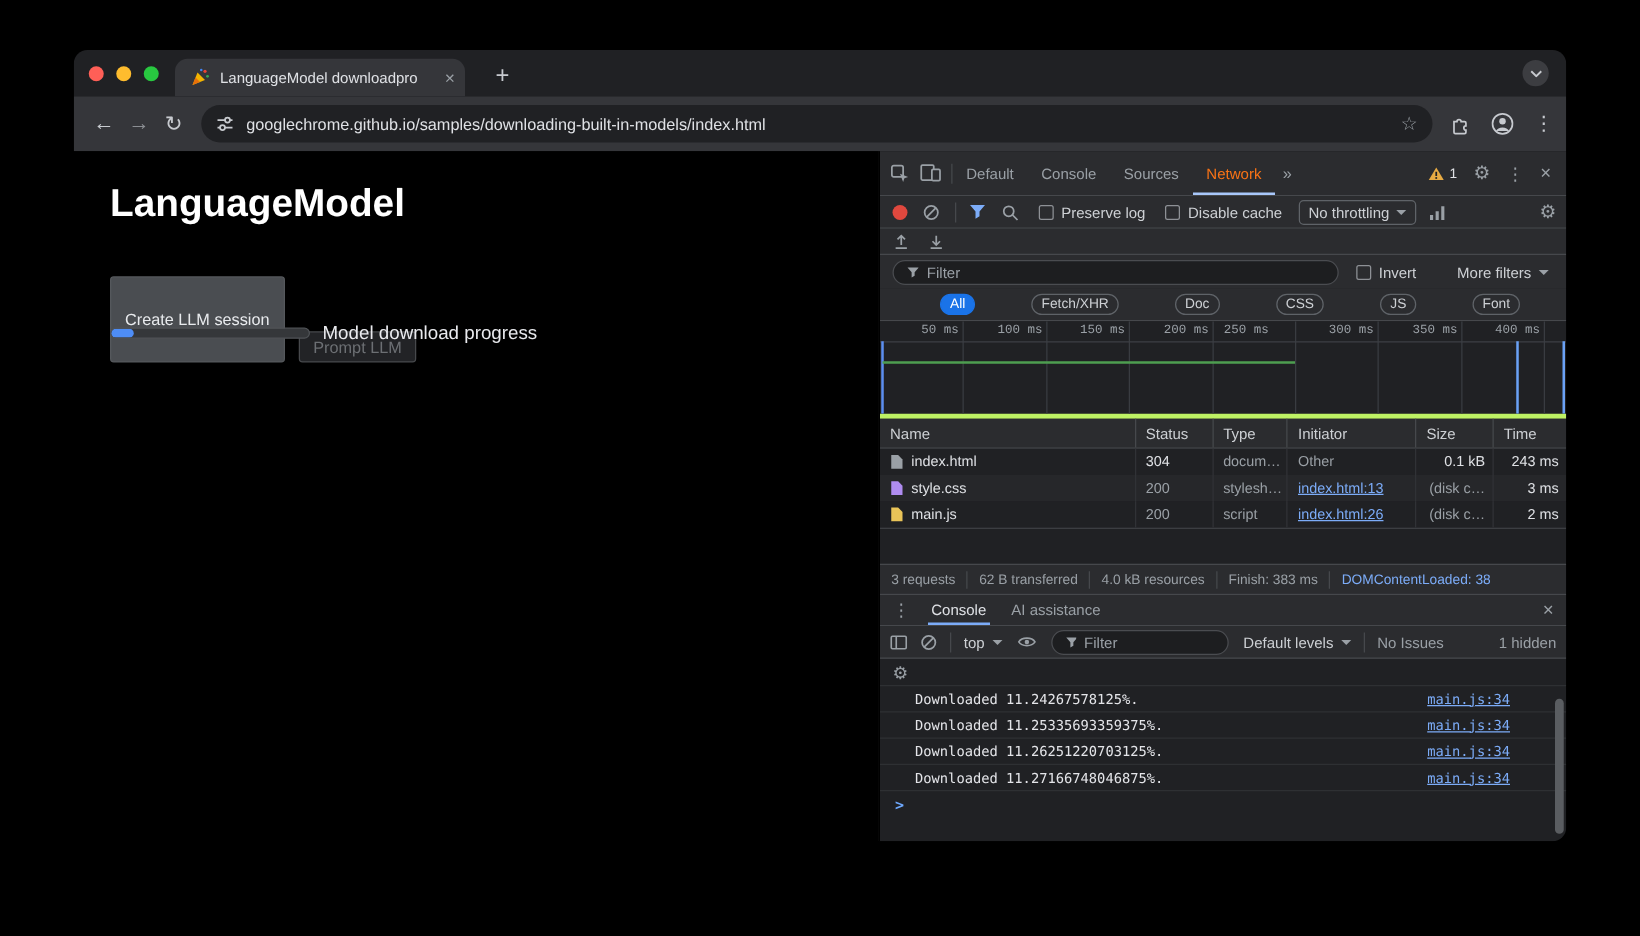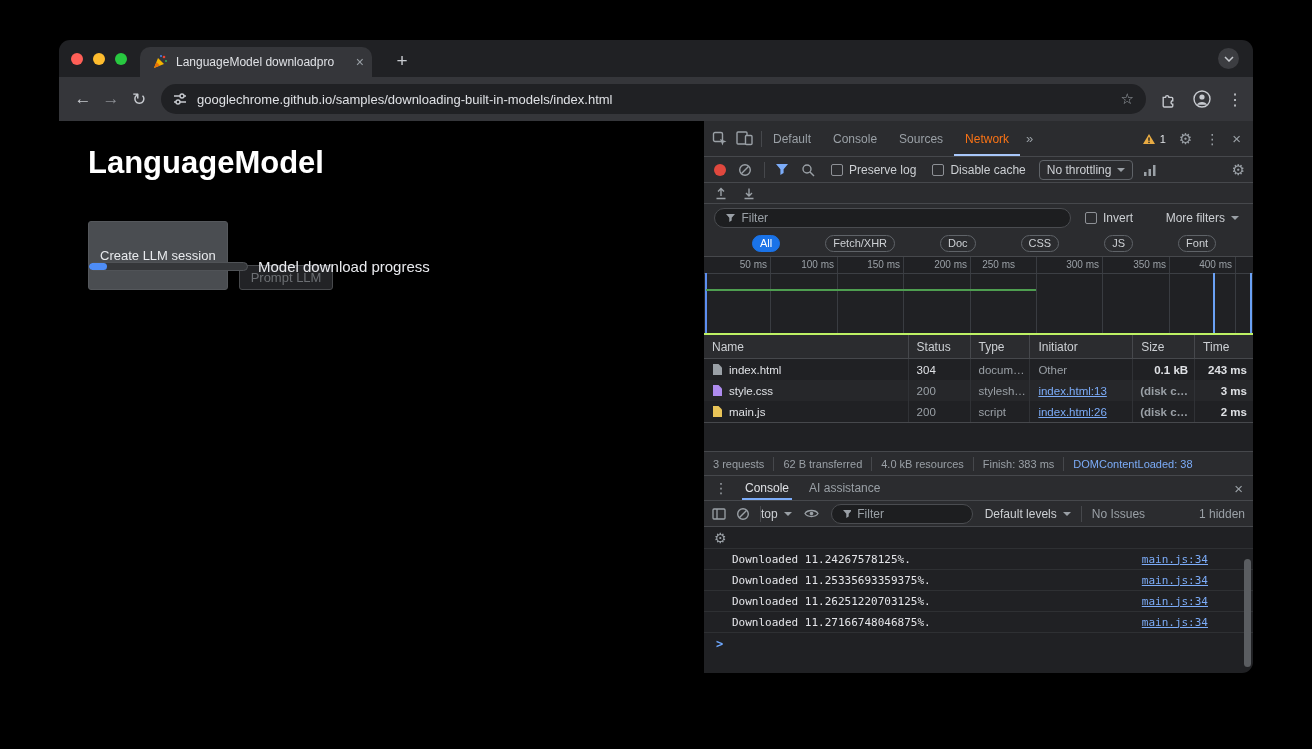--- a/index.html
+++ b/index.html
@@ -67,59 +67,59 @@
   .filter-pill input { background:transparent; border:none; outline:none; color:#dfe1e5; font-size:12px; font-family:"Liberation Sans", sans-serif; width:100%; }
   .filter-pill input::placeholder { color:#9aa0a6; }
   .net-filter { width:357px; }
   .muted-label { color:#cdd0d4; white-space:nowrap; }
   .more-filters { margin-left:auto; display:flex; align-items:center; margin-right:4px; color:#cdd0d4; }
 
   .chips-row { position:absolute; top:110px; left:0; right:0; height:26px; background:#2b2c2f; border-bottom:1px solid #46484c; display:flex; align-items:center; gap:5px; padding:0 8px; overflow:hidden; }
   .chip { height:17px; line-height:15px; padding:0 7px; border:1px solid #5f6368; border-radius:9px; font-size:11px; color:#cdd0d4; white-space:nowrap;margin-left:40px; }
   .chip.selected { background:#1a73e8; border-color:#1a73e8; color:#ffffff; }
 
-  .timeline { position:absolute; top:136px; left:0; right:0; height:78px; background:#202124; border-bottom:2px solid #bef264; overflow:hidden; }
+  .timeline { position:absolute; top:136px; left:0; right:0; height:78px; background:#202124; border-bottom:4px solid #bef264; overflow:hidden;font-family:Liberation Mono, monospace; }
   .tl-band-sep { position:absolute; top:16px; left:0; right:0; height:1px; background:#3c3f44; }
   .tl-grid { position:absolute; top:0; bottom:0; width:1px; background:#393c41; }
   .tl-label { position:absolute; top:2px; width:60px; text-align:right; font-size:10px; color:#9aa0a6; }
   .tl-green { position:absolute; top:32px; left:2px; width:330px; height:2px; background:#4e9e50; }
   .tl-blue-edge { position:absolute; top:16px; bottom:0; left:1px; width:2px; background:#5c8ef0; }
   .tl-marker { position:absolute; top:16px; bottom:0; width:2px; background:#6aa1f5; }
 
   .net-header { position:absolute; top:214px; left:0; right:0; height:24px; background:#2b2c2f; border-bottom:1px solid #46484c; display:flex; align-items:center; font-size:12px; color:#cdd0d4; }
   .net-header > div { height:100%; display:flex; align-items:center; padding-left:8px; border-right:1px solid #46484c; }
   .net-header > div:last-child { border-right:none; }
   .w-name{width:205px}.w-status{width:62px}.w-type{width:60px}.w-init{width:103px}.w-size{width:62px}.w-time{width:58px}
 
   .net-rows { position:absolute; top:238px; left:0; right:0; }
   .net-row { height:21px; display:flex; align-items:stretch; font-size:11.5px; }
   .net-row:nth-child(odd) { background:#202124; }
   .net-row:nth-child(even) { background:#26272a; }
   .net-rows { border-bottom:1px solid #46484c; }
   .net-row > div { display:flex; align-items:center; padding-left:8px; border-right:1px solid #303236; overflow:hidden; white-space:nowrap; }
   .net-row > div:last-child { border-right:none; }
-  .net-row .num { justify-content:flex-end; padding-right:6px; padding-left:4px;font-weight:bold; }
+  .net-row .num { justify-content:flex-end; padding-right:6px; padding-left:4px; }
   .cell-name { gap:6px; color:#dfe1e5; }
   .dim { color:#9aa0a6; }
   .lit { color:#dfe1e5; }
   .lnk { color:#7cacf8; text-decoration:underline; }
 
   .net-summary { position:absolute; top:330px; left:0; right:0; height:24px; background:#2b2c2f; border-top:1px solid #46484c; display:flex; align-items:center; font-size:11px; color:#9aa0a6; overflow:hidden; white-space:nowrap; }
   .sum-item { padding:0 9px; border-right:1px solid #46484c; height:14px; line-height:14px; flex:none; }
   .sum-item:last-child { border-right:none; color:#7cacf8; }
 
   .drawer-head { position:absolute; top:354px; left:0; right:0; height:26px; background:#2b2c2f; border-top:1px solid #46484c; border-bottom:1px solid #46484c; display:flex; align-items:center; }
   .drawer-dots { color:#9aa0a6; font-size:14px; margin-left:10px; }
   .drawer-tab { margin-left:14px; height:100%; display:flex; align-items:center; padding:0 3px; color:#9aa0a6; }
   .drawer-tab.active { color:#dfe1e5; box-shadow:inset 0 -2px 0 #7cacf8; }
   .drawer-close { margin-left:auto; margin-right:10px; color:#9aa0a6; font-size:15px; }
 
   .con-toolbar { position:absolute; top:380px; left:0; right:0; height:26px; background:#2b2c2f; border-bottom:1px solid #46484c; display:flex; align-items:center; }
   .con-filter { width:142px; margin-left:12px; }
-  .ctx-select { display:flex; align-items:center; color:#cdd0d4; margin-left:0; white-space:nowrap; }
+  .ctx-select { display:flex; align-items:center; color:#cdd0d4; margin-left:10px; white-space:nowrap; }
   .hidden-count { margin-left:auto; margin-right:8px; color:#9aa0a6; white-space:nowrap; }
 
   .con-gear-row { position:absolute; top:406px; left:0; right:0; height:21px; display:flex; align-items:center; padding-left:10px; }
 
   .con-messages { position:absolute; top:427px; left:0; right:0; border-bottom:1px solid #2e3033; }
   .con-msg { height:21px; border-top:1px solid #2e3033; display:flex; align-items:center; justify-content:space-between; font-family:"DejaVu Sans Mono", monospace; font-size:11px; color:#e4e5e9; padding:0 45px 0 28px; }
   .msg-src { color:#7cacf8; text-decoration:underline; font-family:"DejaVu Sans Mono", monospace; }
 
   .con-prompt { position:absolute; top:511px; left:0; right:0; height:24px; display:flex; align-items:center; padding-left:12px; }
   .prompt-chevron { color:#6ea8fe; font-size:12px; font-weight:bold; font-family:"DejaVu Sans Mono", monospace; }

